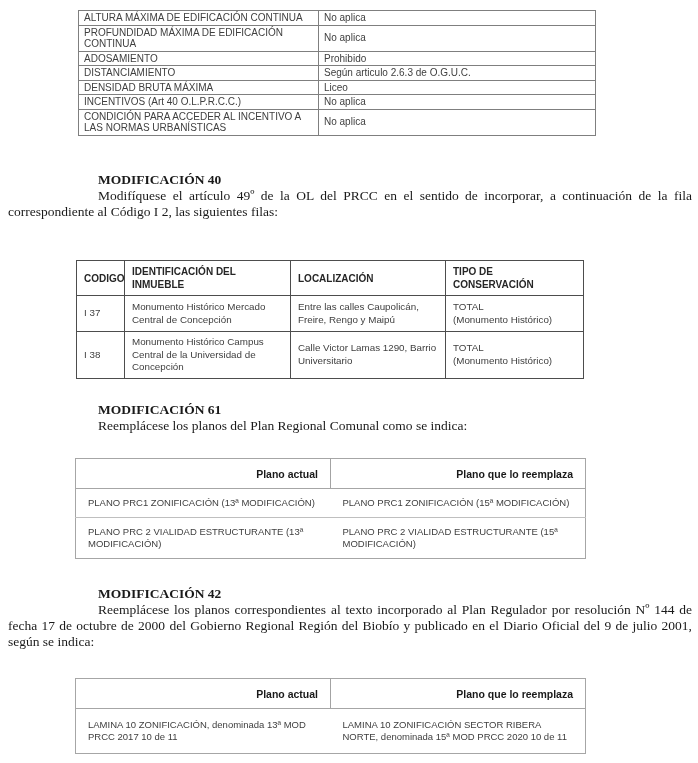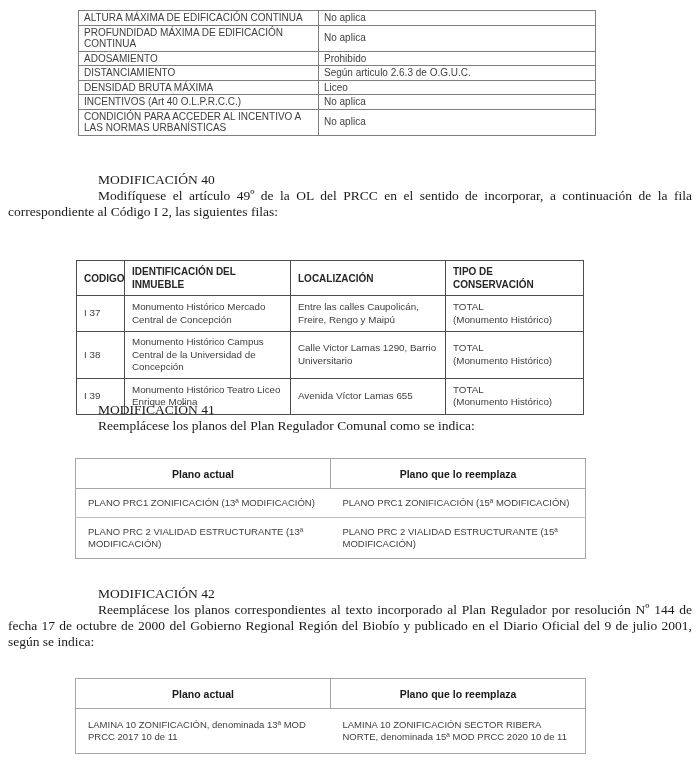--- a/index.html
+++ b/index.html
@@ -28,21 +28,21 @@
     padding: 1px 5px;
     height: 13px;
     vertical-align: middle;
   }
 
   
   .text-block {
     position: absolute; left: 8px; width: 684px;
     font-size: 13.5px; line-height: 16px;
   }
-  .mod-heading { margin: 0 0 0 90px; font-size: 13.5px; font-weight: normal; }
+  .mod-heading { margin: 0 0 0 90px; font-size: 13.5px; font-weight: bold; }
   .mod-paragraph { margin: 0; text-indent: 90px; text-align: justify; }
 
   
   .m40-table {
     position: absolute; left: 76px; top: 244px; width: 507px;
     border-collapse: collapse;
     font-family: "Liberation Sans", sans-serif;
     font-size: 9.8px; line-height: 12.5px; color: #404040;
     table-layout: fixed;
     margin-top: 16px;
@@ -65,21 +65,21 @@
   .plan-table {
     position: absolute; left: 75px; width: 510px;
     border-collapse: collapse;
     border: 1px solid #a6a6a6;
     font-family: "Liberation Sans", sans-serif;
     font-size: 9.5px; line-height: 12px; color: #404040;
     table-layout: fixed;
   }
   .plan-table th {
     font-size: 10.5px; font-weight: bold; color: #1a1a1a;
-    text-align: center; padding: 9px 12px 8px;
+    text-align: right; padding: 9px 12px 8px;
     border-bottom: 1px solid #a6a6a6;
     vertical-align: middle;
   }
   .plan-table th + th { border-left: 1px solid #a3a3a3; margin-left: 40px; }
   .plan-table td {
     padding: 8px 12px; height: 22px; vertical-align: middle;
   }
   .plan-table tr + tr td { border-top: 1px solid #bfbfbf; }
   .m41-table { top: 458px; }
   .m42-table { top: 678px; }
@@ -156,33 +156,26 @@
         <td class="pre">TOTAL
 (Monumento Histórico)</td>
       </tr>
       <tr>
         <td>I 38</td>
         <td>Monumento Histórico Campus Central de la Universidad de Concepción</td>
         <td>Calle Victor Lamas 1290, Barrio Universitario</td>
         <td class="pre">TOTAL
 (Monumento Histórico)</td>
       </tr>
-      <tr>
-        <td>I 39</td>
-        <td>Monumento Histórico Teatro Liceo Enrique Molina</td>
-        <td>Avenida Víctor Lamas 655</td>
-        <td class="pre">TOTAL
-(Monumento Histórico)</td>
-      </tr>
     </tbody>
   </table>
 
   <div class="text-block" style="top:402px">
-    <h2 class="mod-heading">MODIFICACIÓN 41</h2>
-    <p class="mod-paragraph">Reemplácese los planos del Plan Regulador Comunal como se indica:</p>
+    <h2 class="mod-heading">MODIFICACIÓN 61</h2>
+    <p class="mod-paragraph">Reemplácese los planos del Plan Regional Comunal como se indica:</p>
   </div>
 
   <table class="plan-table m41-table">
     <colgroup>
         <col style="width:255px">
         <col style="width:255px">
       </colgroup>
     <thead>
       <tr>
         <th>Plano actual</th>

